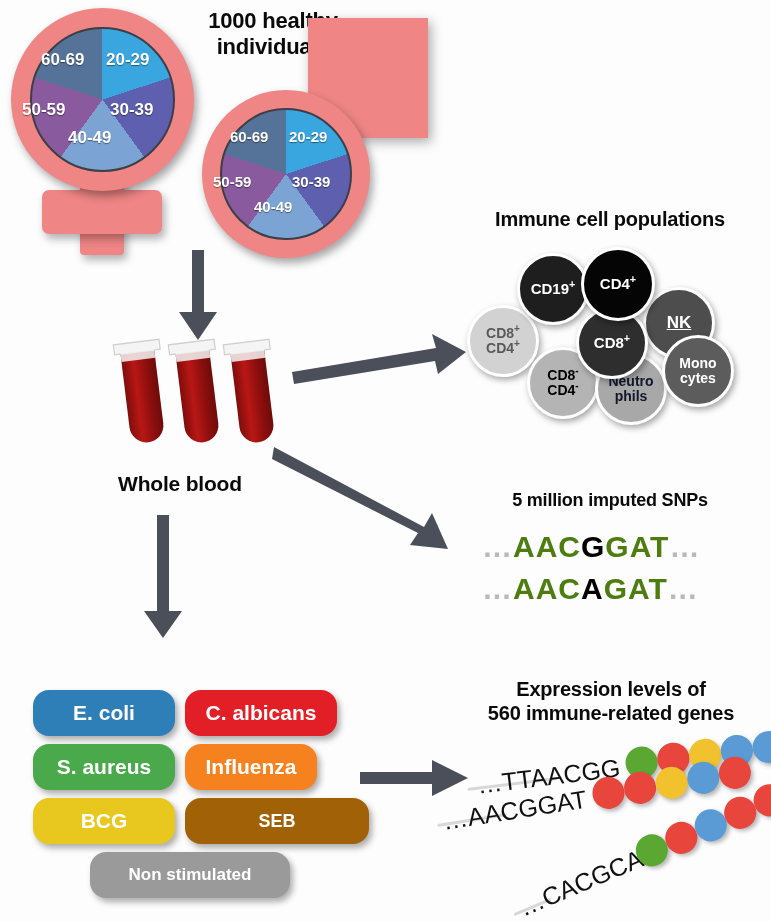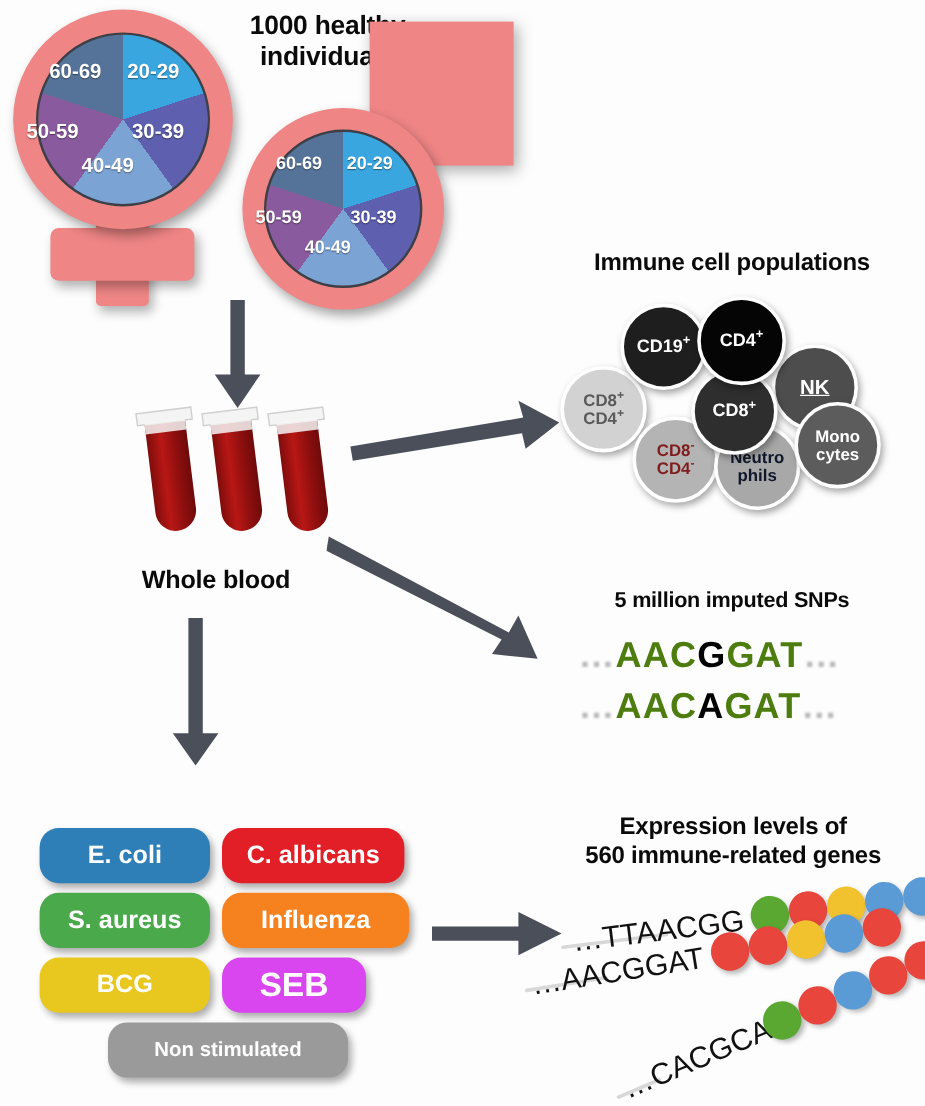--- a/index.html
+++ b/index.html
@@ -212,21 +212,21 @@
   <div class="cell" style="left:178px;top:42px;width:72px;height:72px;background:#4d4d4d;color:#ffffff;font-size:17px;z-index:2;text-decoration:underline;">
     <span>NK</span>
   </div>
 
   <div class="cell" style="left:111px;top:62px;width:72px;height:72px;background:#2e2e2e;color:#ffffff;font-size:15px;z-index:4;">
     <span>
       <span>CD8</span><sup>+</sup>
     </span>
   </div>
 
-  <div class="cell" style="left:62px;top:102px;width:72px;height:72px;background:#b4b4b4;color:#7f1d1d;font-size:14px;z-index:2;">
+  <div class="cell" style="left:62px;top:102px;width:72px;height:72px;background:#b4b4b4;color:#000000;font-size:14px;z-index:2;">
     <span>
       <span>CD8</span><sup>-</sup><br>
       <span>CD4</span><sup>-</sup>
     </span>
   </div>
 
   <div class="cell" style="left:130px;top:108px;width:72px;height:72px;background:#a8a8a8;color:#0f172a;font-size:14px;z-index:3;">
     <span>
       <span>Neutro</span><br><span>phils</span>
     </span>
@@ -250,27 +250,27 @@
 
 <div class="stim" style="left:33px;top:690px;width:142px;height:46px;background:#2e7fb8;font-size:21px;">
   <span>E. coli</span>
   </div>
 <div class="stim" style="left:185px;top:690px;width:152px;height:46px;background:#e21f26;font-size:21px;">
   <span>C. albicans</span>
   </div>
 <div class="stim" style="left:33px;top:744px;width:142px;height:46px;background:#4aa94a;font-size:21px;">
   <span>S. aureus</span>
   </div>
-<div class="stim" style="left:185px;top:744px;width:156px;height:46px;background:#f5821f;font-size:21px;">
+<div class="stim" style="left:185px;top:744px;width:132px;height:46px;background:#f5821f;font-size:21px;">
   <span>Influenza</span>
   </div>
 <div class="stim" style="left:33px;top:798px;width:142px;height:46px;background:#e8c81e;font-size:21px;">
   <span>BCG</span>
   </div>
-<div class="stim" style="left:185px;top:798px;width:120px;height:46px;background:#d946ef;font-size:28px;">
+<div class="stim" style="left:185px;top:798px;width:184px;height:46px;background:#a16207;font-size:18px;">
   <span>SEB</span>
   </div>
 <div class="stim" style="left:90px;top:852px;width:200px;height:46px;background:#9a9a9a;font-size:17px;">
   <span>Non stimulated</span>
   </div>
 
 <svg class="arrow" style="left:360px;top:758px;" width="110" height="42" viewBox="0 0 110 42">
   <path d="M0 14 H72 V2 L108 20 L72 38 V26 H0 Z" fill="#4a4f5a"></path>
 </svg>
 

